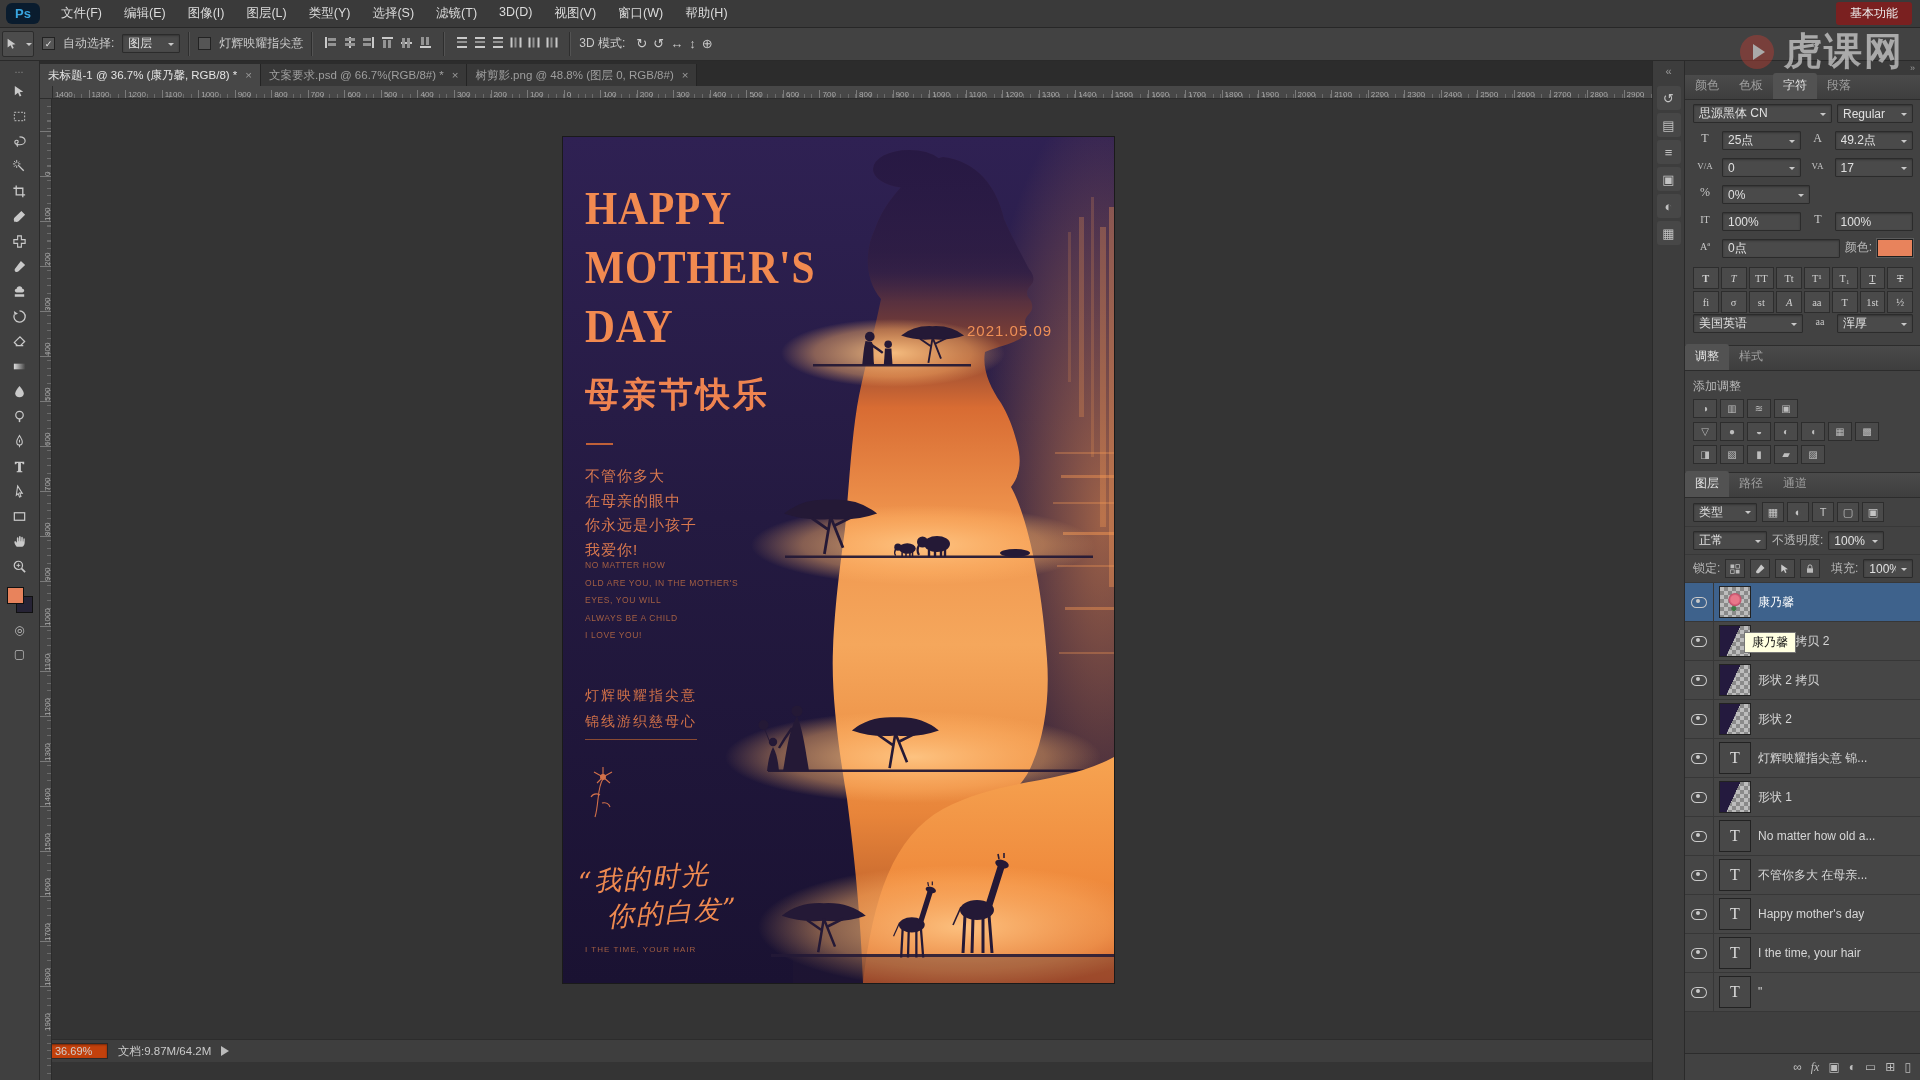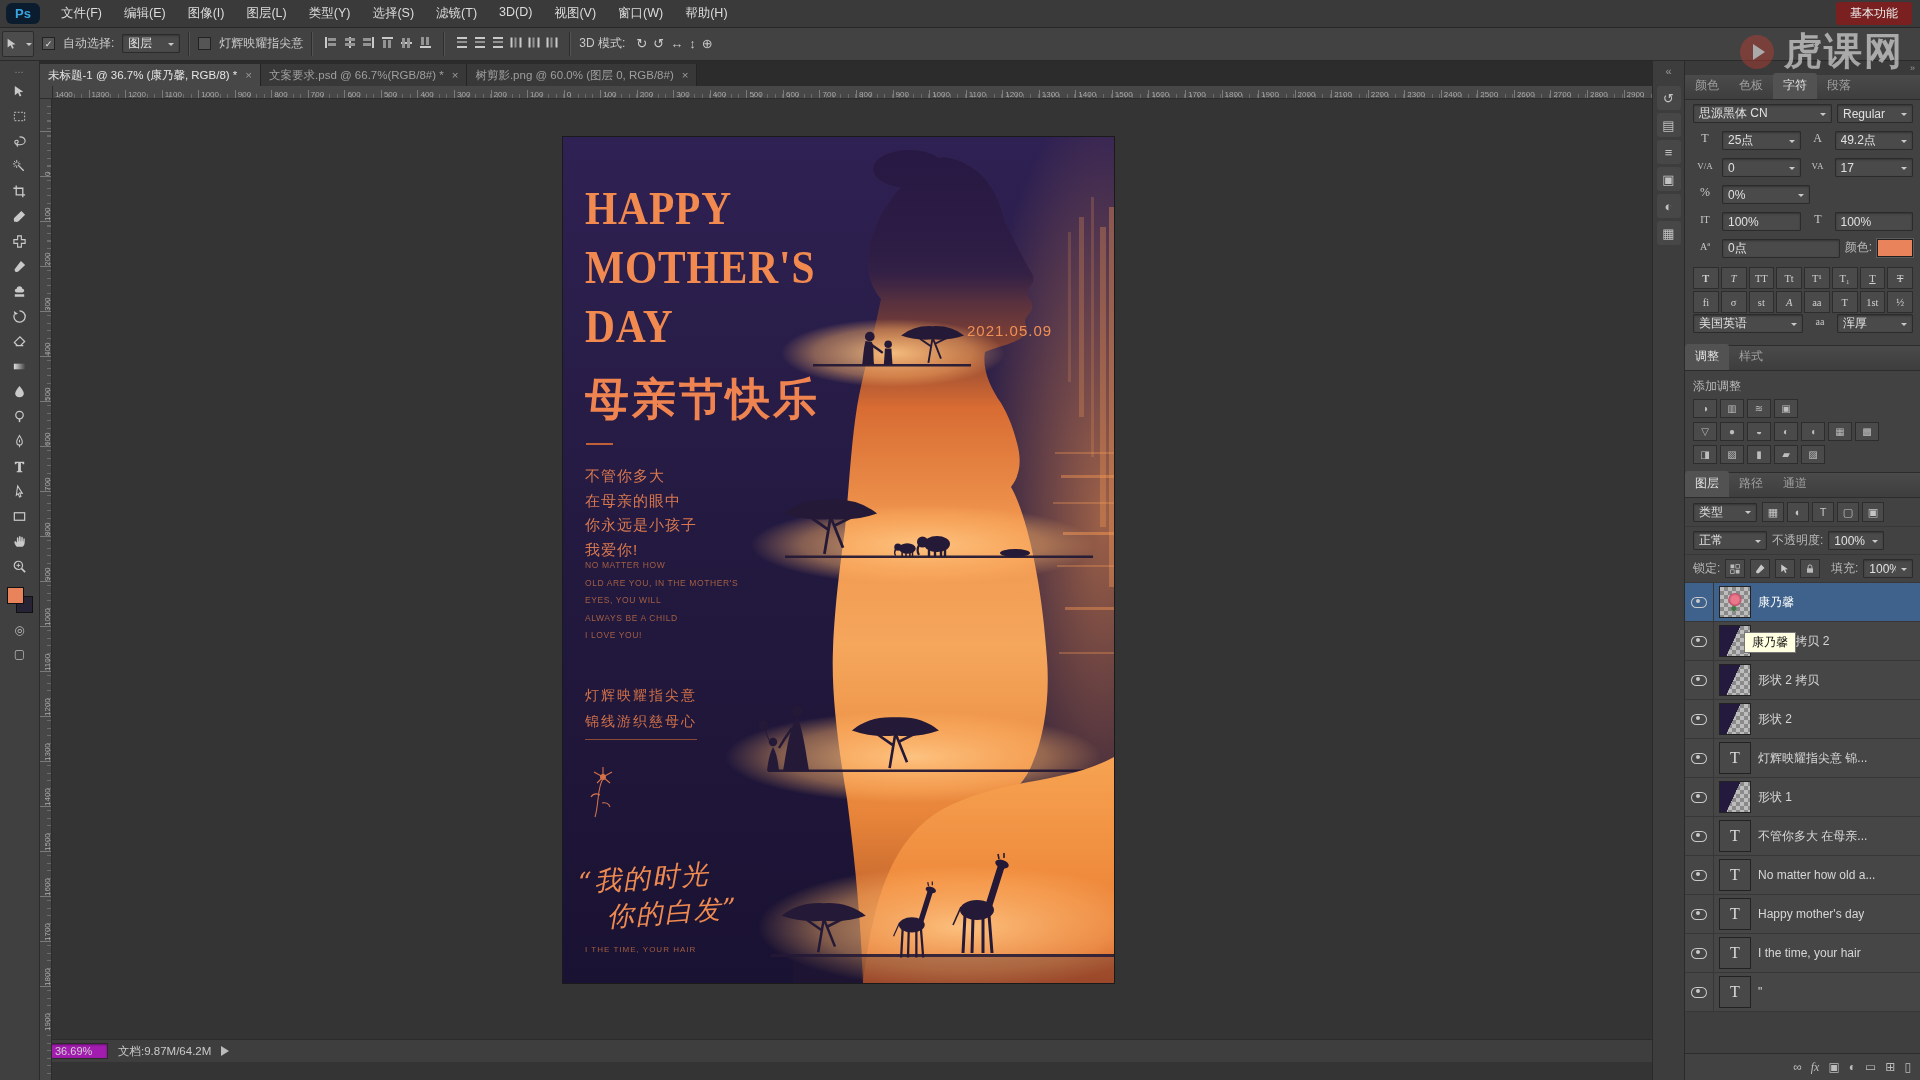--- a/index.html
+++ b/index.html
@@ -81,34 +81,34 @@
       font-size:8px;color:#a8a8a8;padding-left:2px;box-sizing:border-box;}
   .ruler-v{position:absolute;left:0;top:12px;width:12px;bottom:0;background:#474747;
            border-right:1px solid #2c2c2c;overflow:hidden;z-index:4;padding-top:33px;box-sizing:border-box;
            background-image:repeating-linear-gradient(to bottom,#6a6a6a 0 1px,transparent 1px 7.5px);
            background-size:4px 100%;background-position:100% 0;background-repeat:repeat-y;}
   .rvl{display:block;height:45px;font-size:8px;color:#a8a8a8;writing-mode:vertical-lr;
        transform:rotate(180deg);border-bottom:1px solid #7a7a7a;box-sizing:border-box;width:12px;}
   .pasteboard{position:absolute;left:12px;top:12px;right:0;bottom:40px;background:#343434;overflow:hidden;}
   .statusbar{position:absolute;left:0;right:0;bottom:18px;height:22px;background:#3e3e3e;
              border-top:1px solid #2c2c2c;display:flex;align-items:center;gap:10px;padding-left:8px;}
-  .zoombox{background:#a21caf;border:1px solid #2a2a2a;box-shadow:inset 0 1px 2px rgba(0,0,0,.4);
+  .zoombox{background:#c2410c;border:1px solid #2a2a2a;box-shadow:inset 0 1px 2px rgba(0,0,0,.4);
            color:#cfcfcf;font-size:11px;padding:1px 6px;min-width:46px;}
   .docinfo{color:#c9c9c9;font-size:11.5px;}
   .play-tri{width:0;height:0;border:5px solid transparent;border-left:8px solid #bbb;}
   
   .poster{position:absolute;left:511px;top:39px;width:551px;height:846px;overflow:hidden;
           background:#1d1433;box-shadow:0 0 0 1px #1a1a1a;}
   .poster svg.art{position:absolute;inset:0;width:100%;height:100%;}
   .ptxt{position:absolute;line-height:1;}
   .p-title{left:22px;top:42px;font-family:"Liberation Serif","DejaVu Serif",serif;font-weight:bold;
            font-size:46px;line-height:59px;color:#f28a50;transform:scaleX(.9);transform-origin:left top;
            letter-spacing:1px;}
   .p-date{left:404px;top:186px;width:110px;text-align:left;font-size:15px;color:#ef9057;letter-spacing:1px;}
-  .p-cntitle{left:22px;top:240px;font-size:44px;font-weight:bold;color:#ef8450;letter-spacing:3px;}
+  .p-cntitle{left:22px;top:240px;font-size:34px;font-weight:bold;color:#ef8450;letter-spacing:3px;}
   .p-div{left:23px;top:306px;width:27px;height:2px;background:#c06038;}
   .p-cnl{left:22px;top:327px;font-size:15px;color:#d9784e;}
   .p-cnl .cnl{line-height:24.5px;letter-spacing:1px;}
   .p-enl{left:22px;top:420px;font-size:8.5px;color:#a35f43;letter-spacing:.6px;}
   .p-enl .enl{line-height:17.5px;}
   .p-poem{left:22px;top:545px;font-size:14px;color:#cf7048;letter-spacing:2px;}
   .p-poem .pm{line-height:26px;}
   .p-poem .pm.ul{border-bottom:1px solid #8a4a33;padding-bottom:5px;}
   .p-flower{left:24px;top:628px;width:34px;height:54px;}
   .p-script{left:14px;top:728px;font-family:"DejaVu Serif","Liberation Serif",serif;font-style:italic;
@@ -340,21 +340,21 @@
         <span class="dtitle">未标题-1 @ 36.7% (康乃馨, RGB/8) *</span>
         <span class="tclose"></span>
       </div>
 
       <div class="dtab">
         <span class="dtitle">文案要求.psd @ 66.7%(RGB/8#) *</span>
         <span class="tclose"></span>
       </div>
 
       <div class="dtab">
-        <span class="dtitle">树剪影.png @ 60.0% (图层 0, RGB/8#)</span>
+        <span class="dtitle">树剪影.png @ 48.8% (图层 0, RGB/8#)</span>
         <span class="tclose"></span>
       </div>
     </div>
 
   <div class="toolbar">
     <span class="tb-grip">⋯</span>
     <div>
 
         <div class="tool">
           <svg viewBox="0 0 16 16">
@@ -964,31 +964,31 @@
           <span class="lname">形状 1</span>
         </div>
 
         <div class="lrow">
           <span class="eyecell">
             <i class="eye"></i>
           </span>
           <span class="thumb text">
             <i class="tfill"></i>
           </span>
-          <span class="lname">不管你多大 在母亲...</span>
+          <span class="lname">No matter how old a...</span>
         </div>
 
         <div class="lrow">
           <span class="eyecell">
             <i class="eye"></i>
           </span>
           <span class="thumb text">
             <i class="tfill"></i>
           </span>
-          <span class="lname">No matter how old a...</span>
+          <span class="lname">不管你多大 在母亲...</span>
         </div>
 
         <div class="lrow">
           <span class="eyecell">
             <i class="eye"></i>
           </span>
           <span class="thumb text">
             <i class="tfill"></i>
           </span>
           <span class="lname">Happy mother's day</span>

